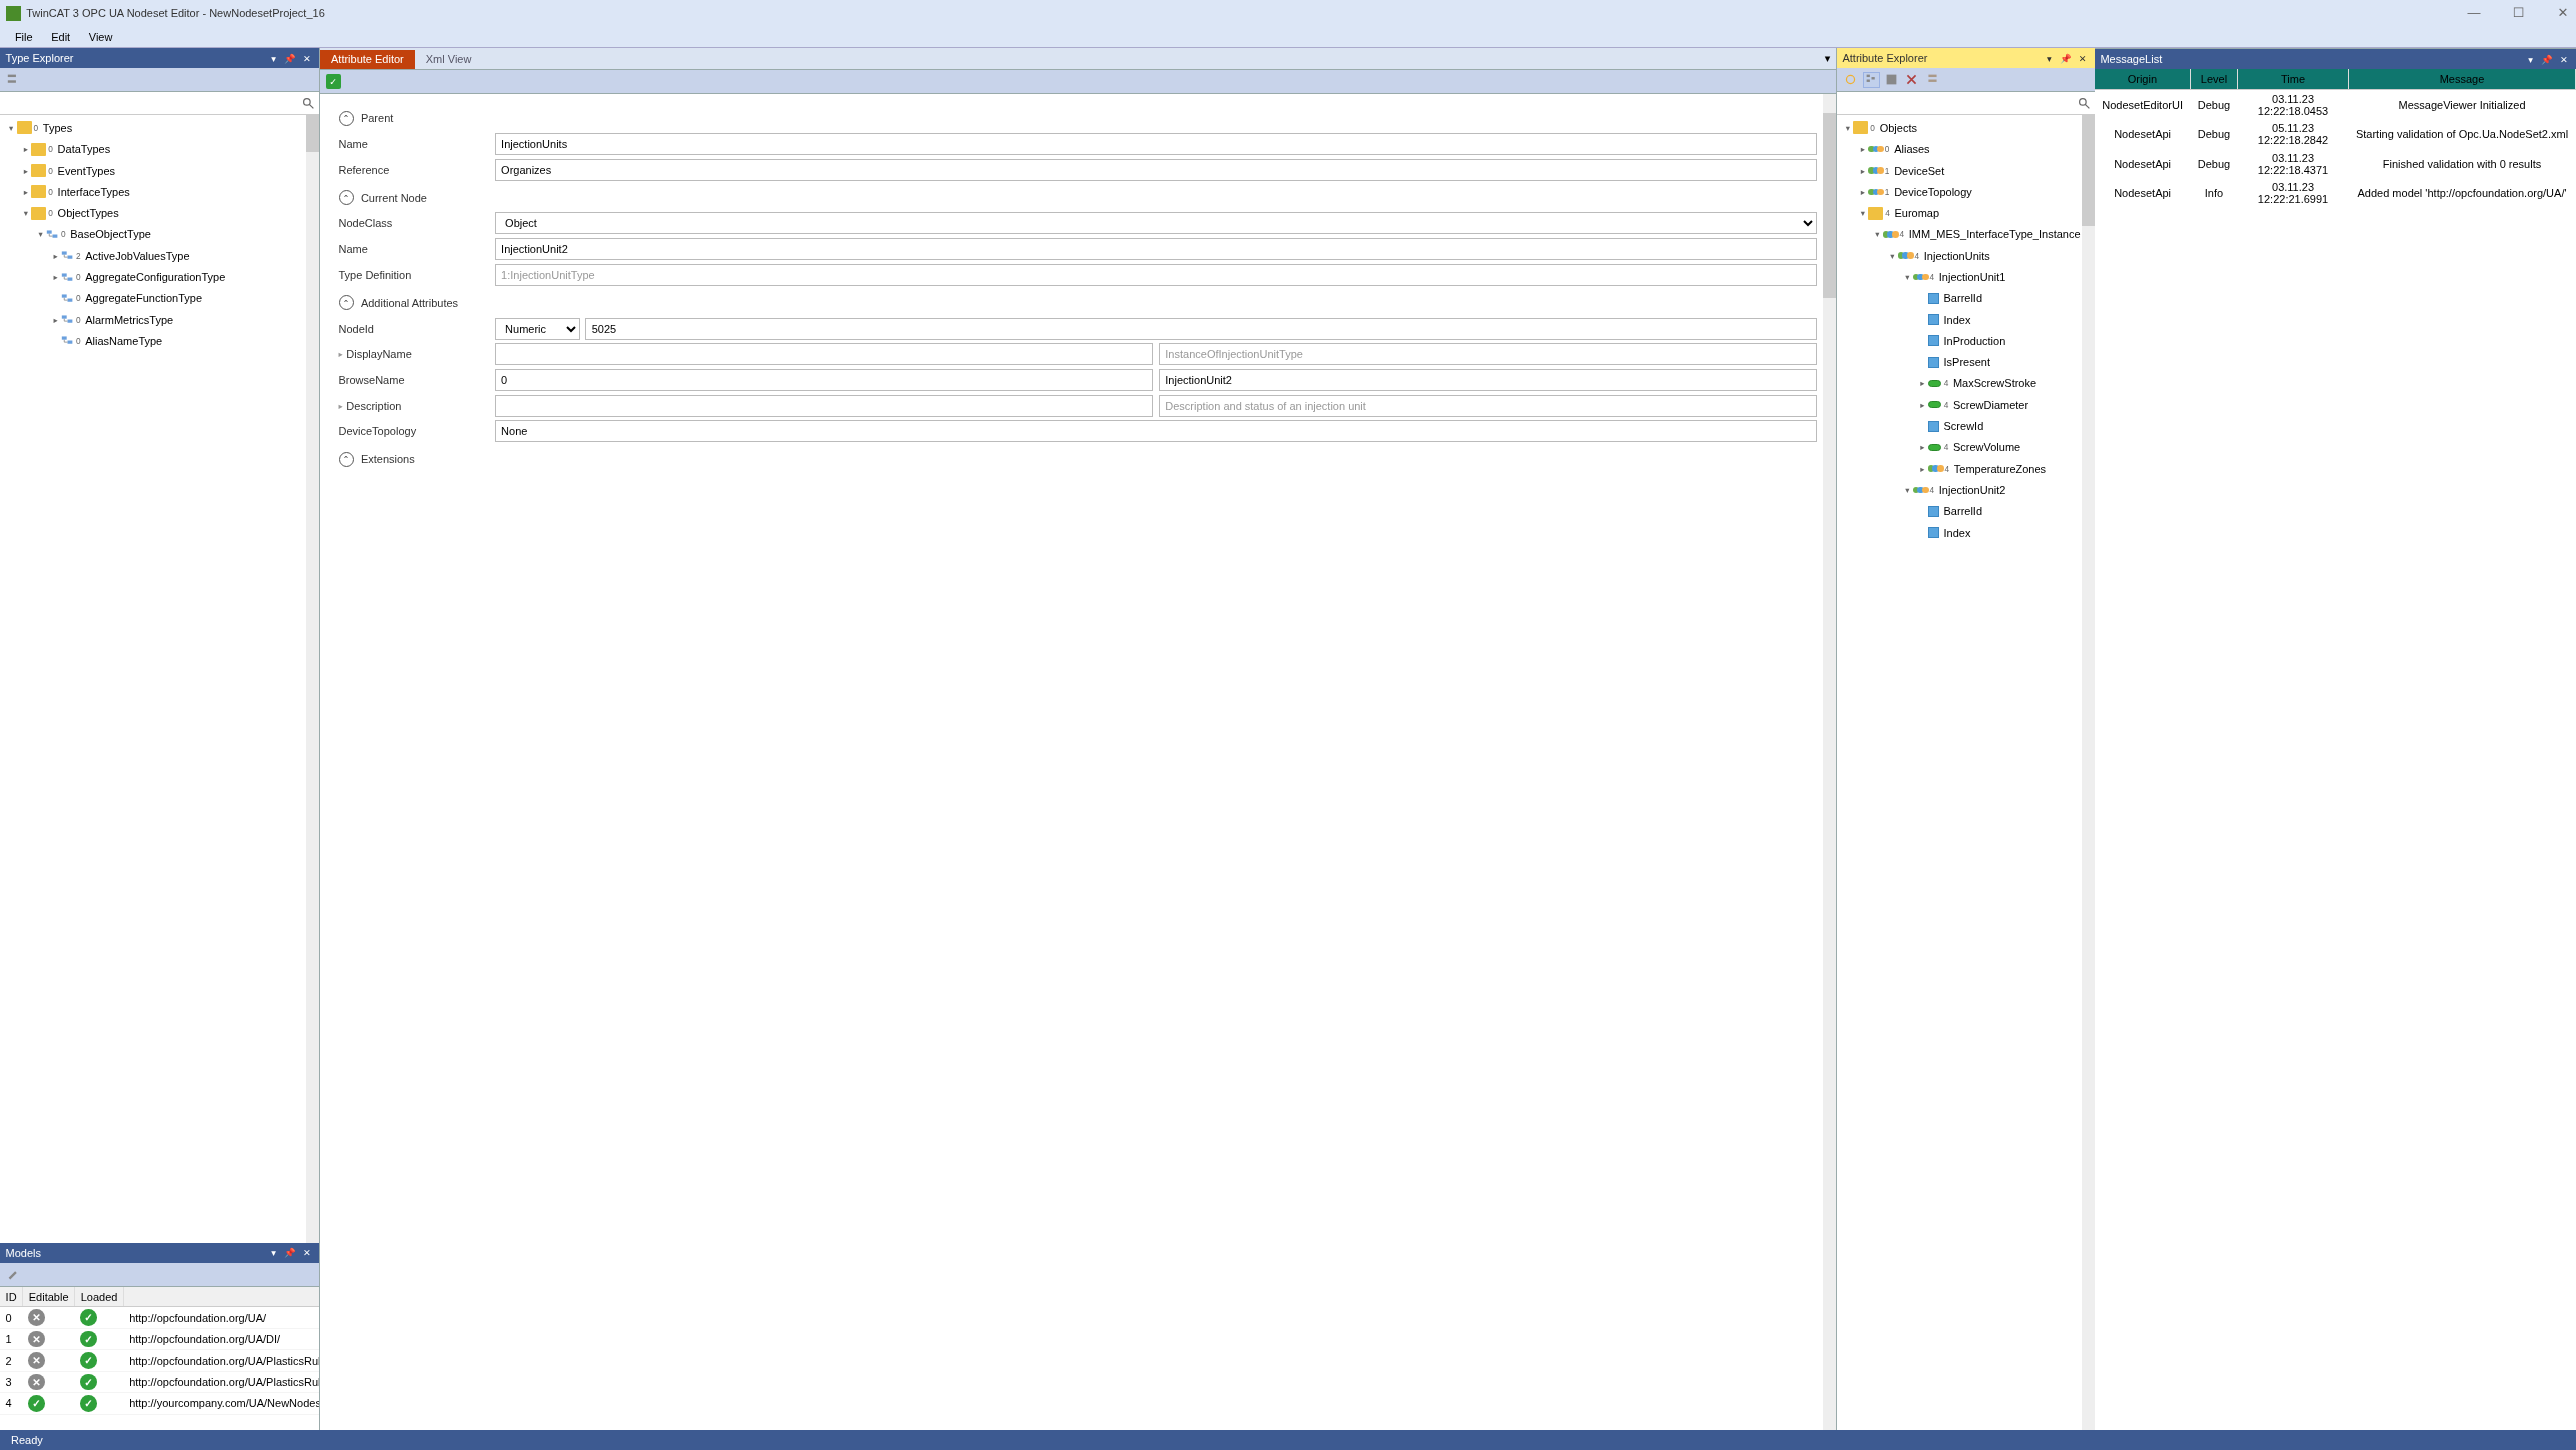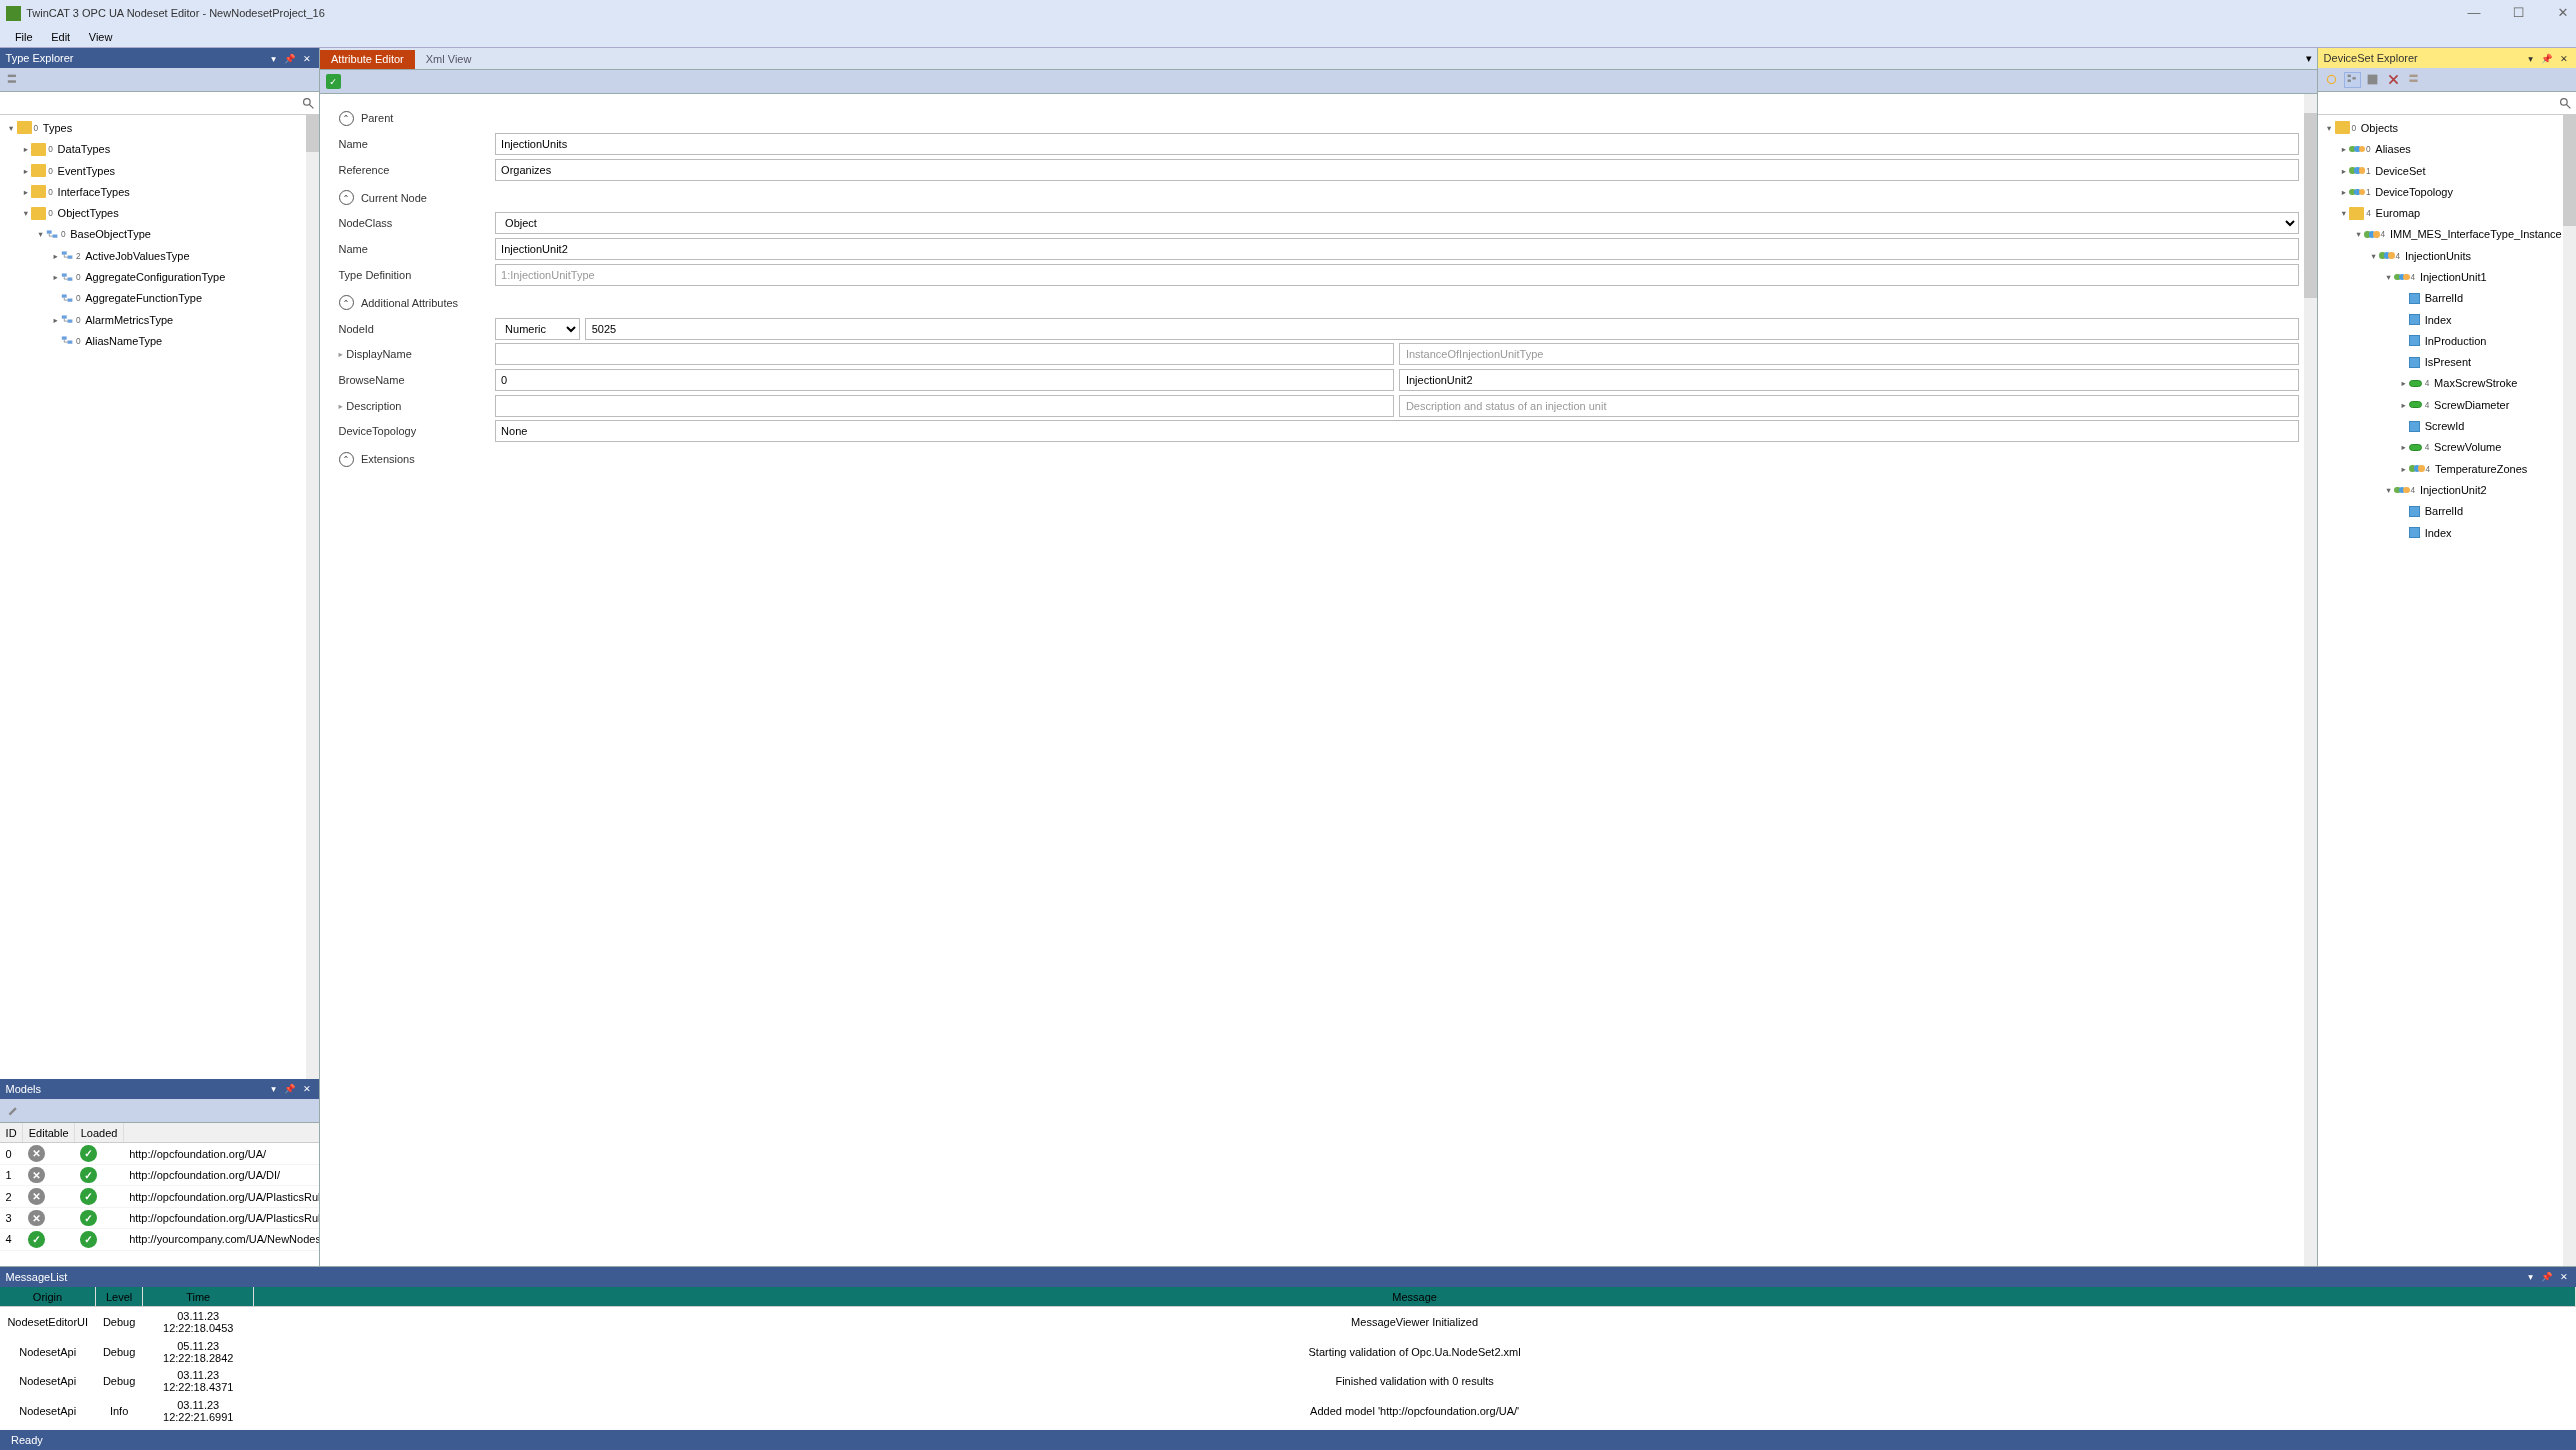--- a/index.html
+++ b/index.html
@@ -4,21 +4,21 @@
 <style>
 * { margin: 0; padding: 0; box-sizing: border-box; font-family: "Segoe UI", Tahoma, sans-serif; font-size: 11px; }
 body { background: #fff; width: 2576px; height: 1450px; overflow: hidden; display: flex; flex-direction: column; }
 .titlebar { background: #dce6f6; height: 26px; display: flex; align-items: center; padding: 0 5.6px; position: relative; }
 .titlebar .icon { width: 15px; height: 15px; background: #4a8c2a; margin-right: 5.6px; display: inline-block; }
 .titlebar .title { color: #333; }
 .win-btns { position: absolute; right: 3.7px; top: 3.7px; display: flex; gap: 26px; }
 .win-btn { width: 18.5px; height: 18.5px; display: flex; align-items: center; justify-content: center; cursor: pointer; color: #666; font-size: 13px; }
 .menubar { background: #dce6f6; height: 22px; display: flex; align-items: center; padding: 0 5.6px; border-bottom: 0.9px solid #aac; }
 .menubar .item { padding: 1.9px 9.3px; cursor: pointer; }
-.workspace { flex: 1; display: flex; flex-direction: column; }
+.workspace { flex: 1; display: flex; flex-direction: row; }
 .main-row { flex: 1; display: flex; min-height: 0; }
 .col-left { width: 320px; display: flex; flex-direction: column; border-right: 0.9px solid #9aa; }
 .col-mid { flex: 1; display: flex; flex-direction: column; border-right: 0.9px solid #9aa; }
 .col-right { width: 258px; display: flex; flex-direction: column; }
 
 .panel-header { background: #3d5a91; color: #fff; height: 20.4px; display: flex; align-items: center; padding: 0 5.6px; position: relative; }
 .panel-header.yellow { background: #ffea7f; color: #333; }
 .panel-header .caption { flex: 1; }
 .panel-header .ctrls { display: flex; gap: 3.7px; }
 .panel-header .ctrl { width: 13px; height: 13px; display: flex; align-items: center; justify-content: center; cursor: pointer; font-size: 9.3px; }
@@ -376,21 +376,21 @@
         </div>
 
         <div class="scrollbar-v">
             <div class="thumb" style="top:18.5px;height:185px"></div>
           </div>
       </div>
     </div>
 
     <div class="col-right">
       <div class="panel-header yellow">
-        <span class="caption">DeviceSet Explorer</span>
+        <span class="caption">Attribute Explorer</span>
         <div class="ctrls" style="color:#333">
           <div class="ctrl">▾</div>
           <div class="ctrl">📌</div>
           <div class="ctrl">✕</div>
         </div>
       </div>
       <div class="toolbar">
         <div class="tbtn">
             <svg viewBox="0 0 16 16">
               <circle cx="8" cy="8" r="5" fill="none" stroke="#f0b030" stroke-width="1.5"></circle>

